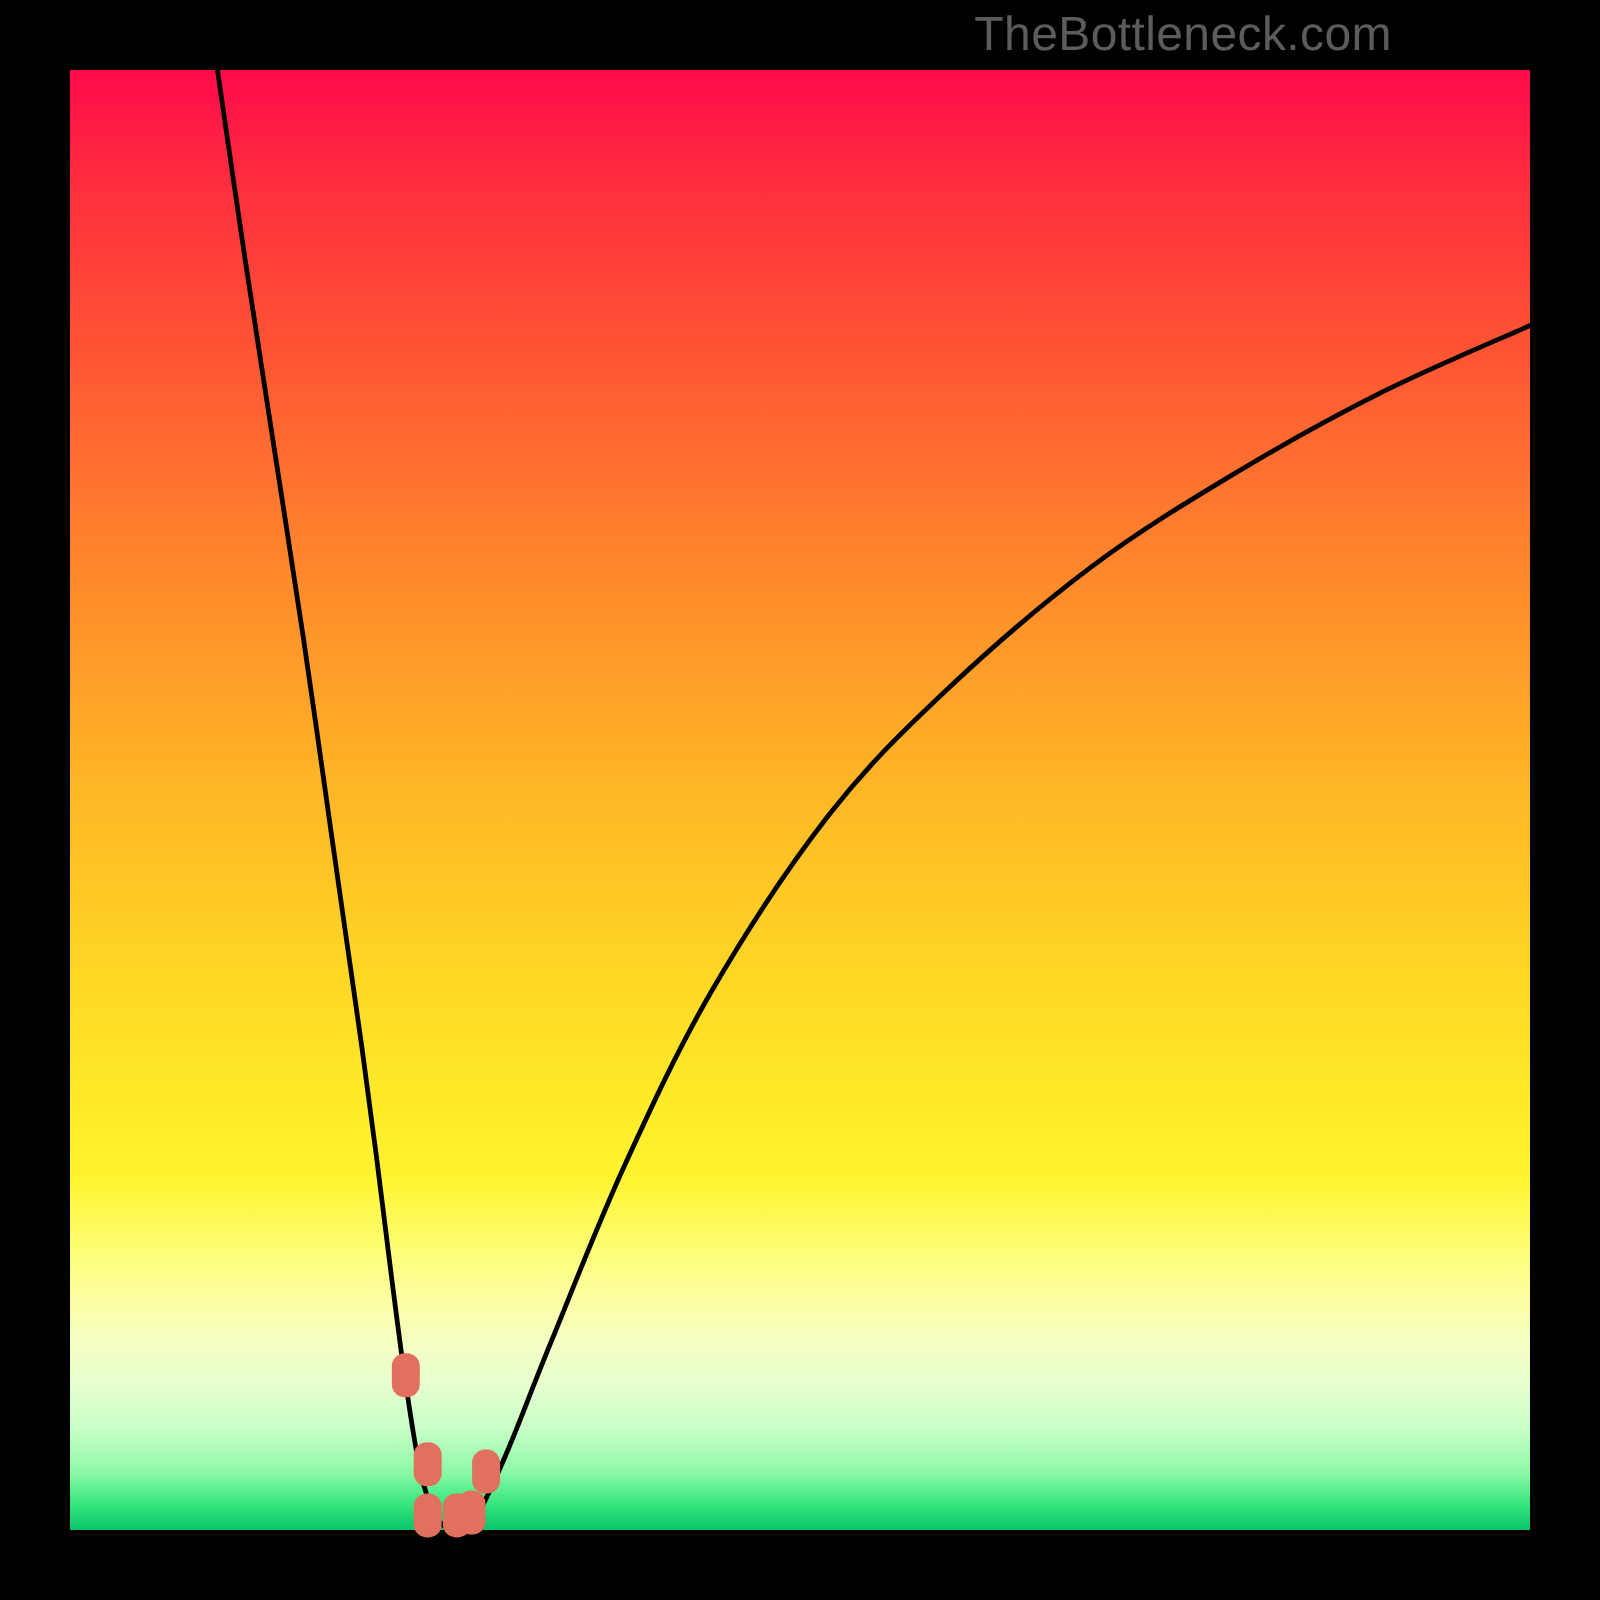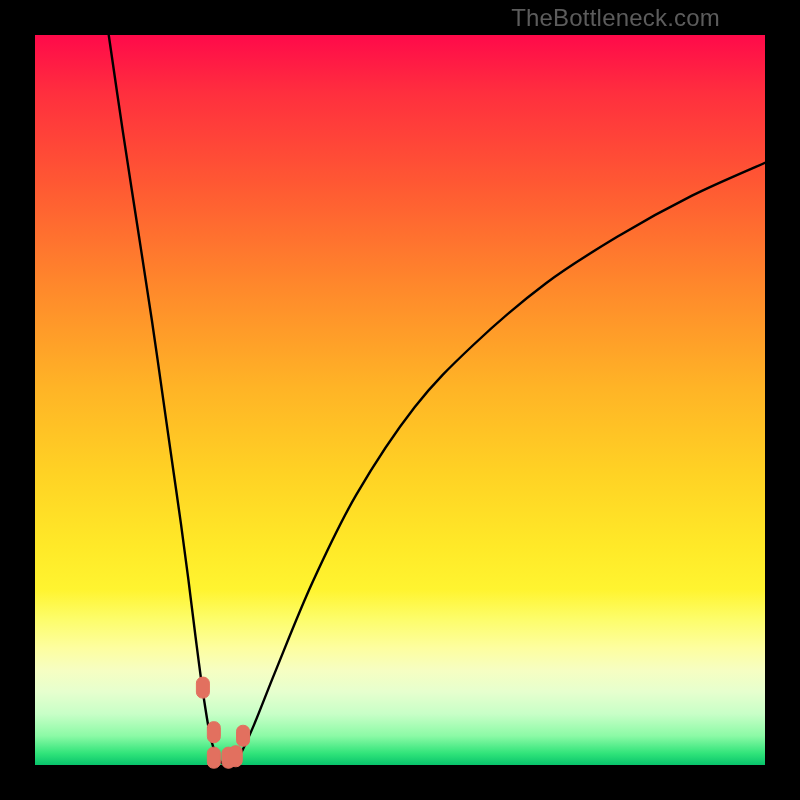--- a/index.html
+++ b/index.html
@@ -9,21 +9,20 @@
     height: 800px;
     overflow: hidden;
     background: #000;
     font-family: Arial, Helvetica, sans-serif;
   }
   .frame {
     position: relative;
     width: 712px;
     height: 800px;
     background: #000;
-    padding-left: 24px;
   }
   .watermark {
     position: absolute;
     top: 4px;
     right: 16px;
     font-size: 24px;
     font-weight: 500;
     color: #5c5c5c;
     letter-spacing: 0.2px;
     z-index: 10;

